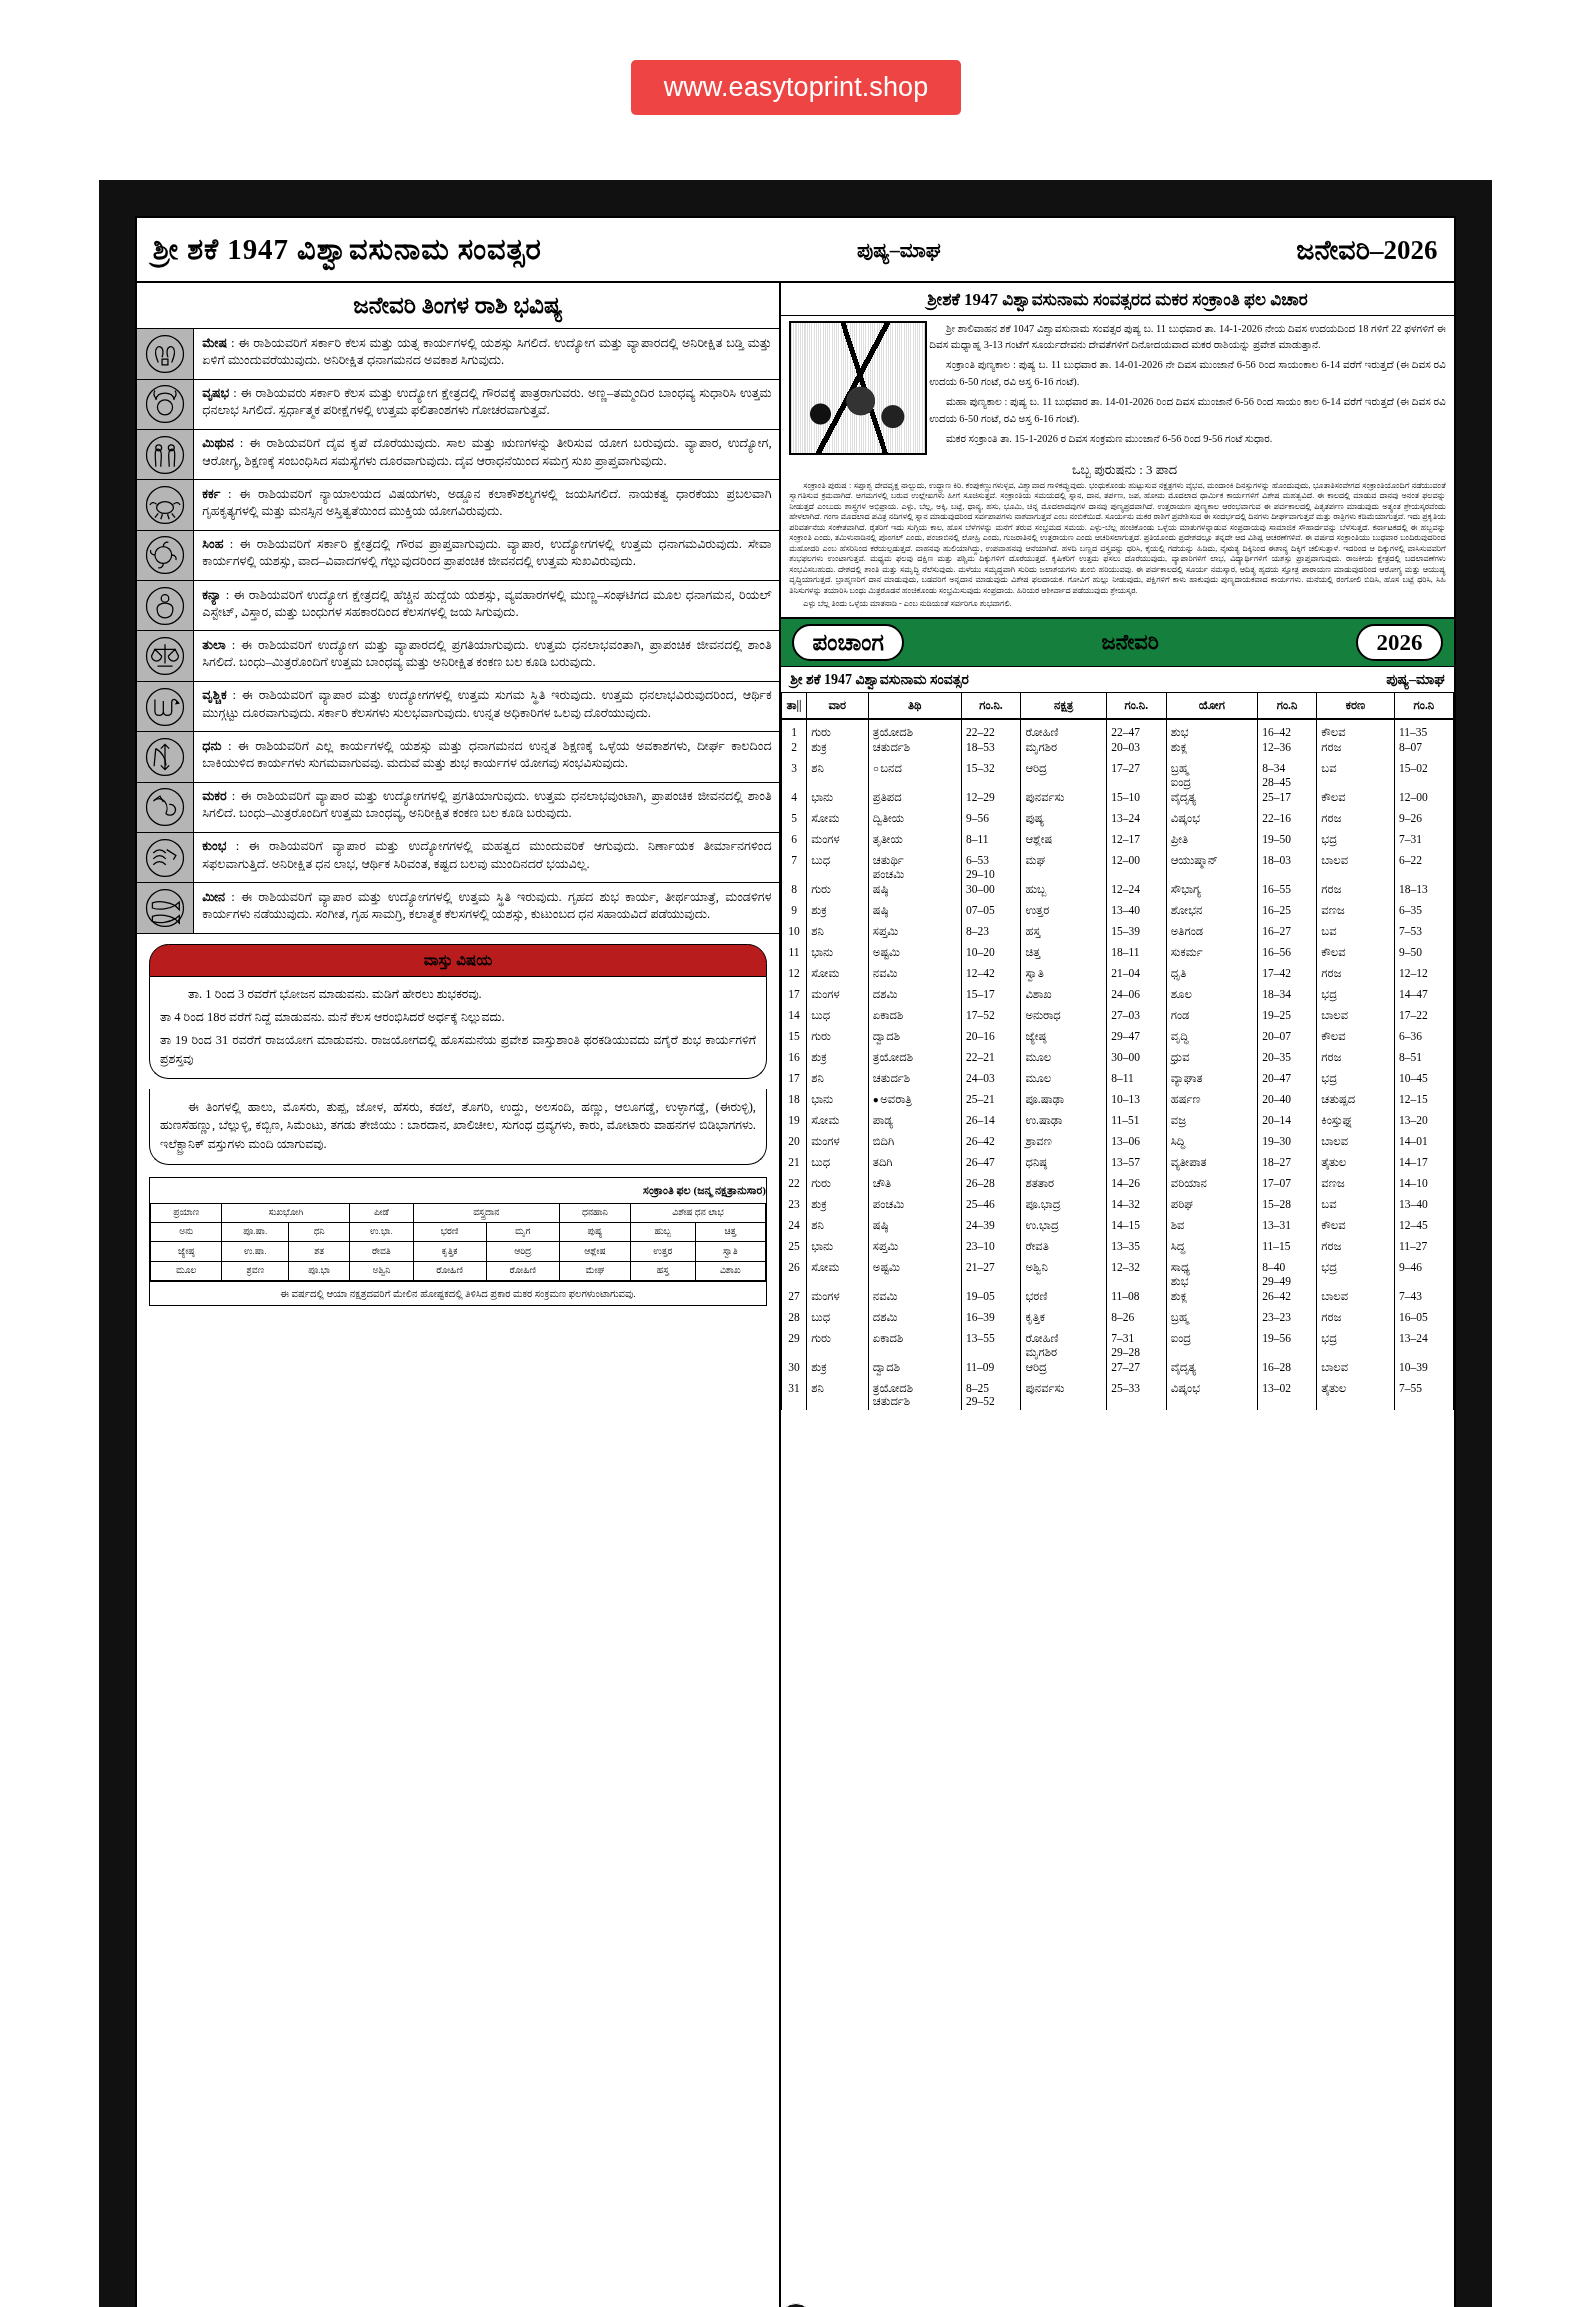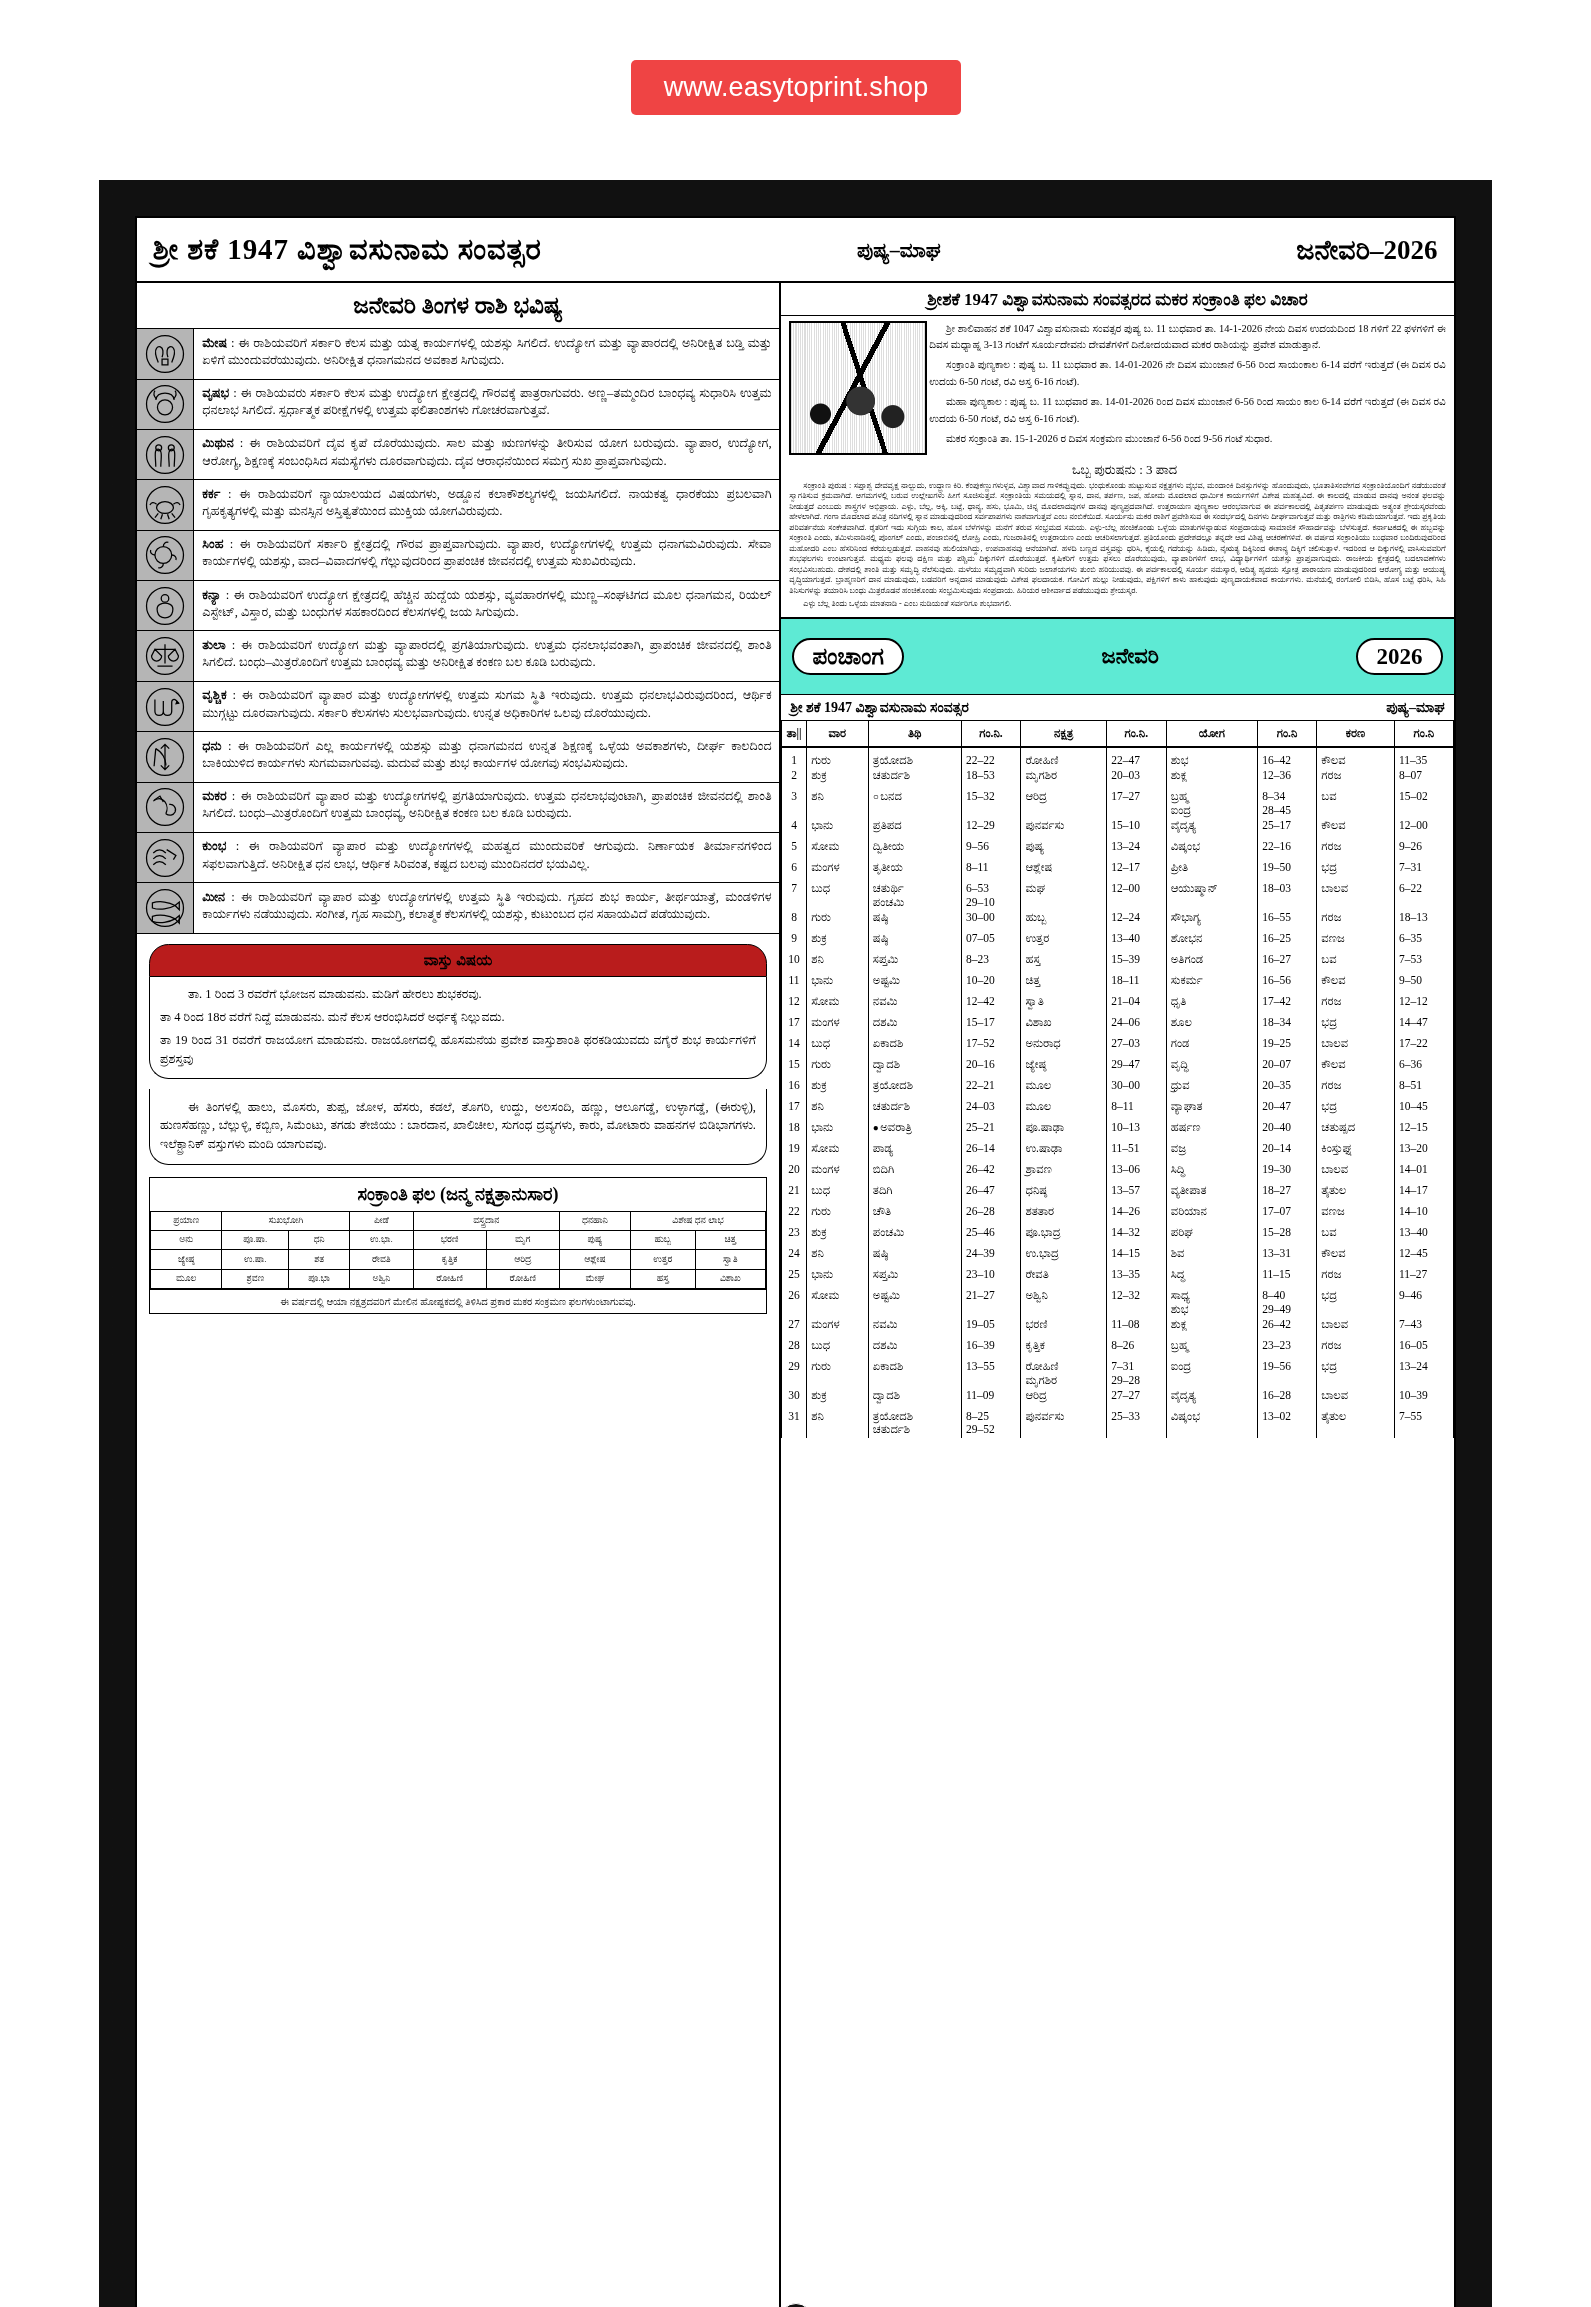--- a/index.html
+++ b/index.html
@@ -133,21 +133,21 @@
     font-family:"Liberation Serif", serif;
     text-align:justify;
   }
   .box-body p{ margin-bottom:4.2px; }
   .box-body p:last-child{ margin-bottom:0; }
   .indent{ text-indent:28px; }
 
   
   .sp-wrap{ margin:12px 12px 0; border:1.8px solid #000; }
   .sp-title{
-    text-align:center; font-size:18px; font-weight:700;
+    text-align:right; font-size:11px; font-weight:700;
     font-family:"Liberation Serif", serif; padding:6.5px 0 5.5px;
   }
   table.sp{ width:100%; border-collapse:collapse; font-family:"Liberation Serif", serif; }
   table.sp th, table.sp td{
     border:0.9px solid #000; text-align:center; padding:3.2px 0.9px;
     font-size:9.2px; font-weight:400; line-height:1.3;
   }
   table.sp th{ font-size:9.2px; font-weight:400; border-top:1.4px solid #000; }
   table.sp tr.hdr th{ border-bottom:1.8px solid #000; }
   .sp-note{
@@ -182,23 +182,23 @@
   .sk-dense{
     margin-top:3.7px; font-size:8px; line-height:1.32;
     font-family:"Liberation Serif", serif; text-align:justify;
     column-count:1;
   }
   .sk-dense p{ margin-bottom:2.3px; text-indent:14px; }
   .sk-center{ text-align:center; font-size:13px; margin:2.8px 0 2.8px; text-indent:0; }
 
   
   .pb{
-    background:#5eead4; border-bottom:1.8px solid #000; border-top:1.8px solid #000;
+    background:#15803d; border-bottom:1.8px solid #000; border-top:1.8px solid #000;
     display:flex; align-items:center; justify-content:space-between;
-    padding:6.5px 11px; height:77px;
+    padding:6.5px 11px; height:49px;
   }
   .pill{
     background:#fff; border:2.3px solid #000; border-radius:21px;
     padding:3.7px 18.5px; font-size:23px; font-weight:700;
     font-family:"Liberation Serif", serif;
   }
   .pb-mid{ font-size:21px; font-weight:700; font-family:"Liberation Serif", serif; }
 
   .pc-sub{
     display:flex; justify-content:space-between; align-items:center;

